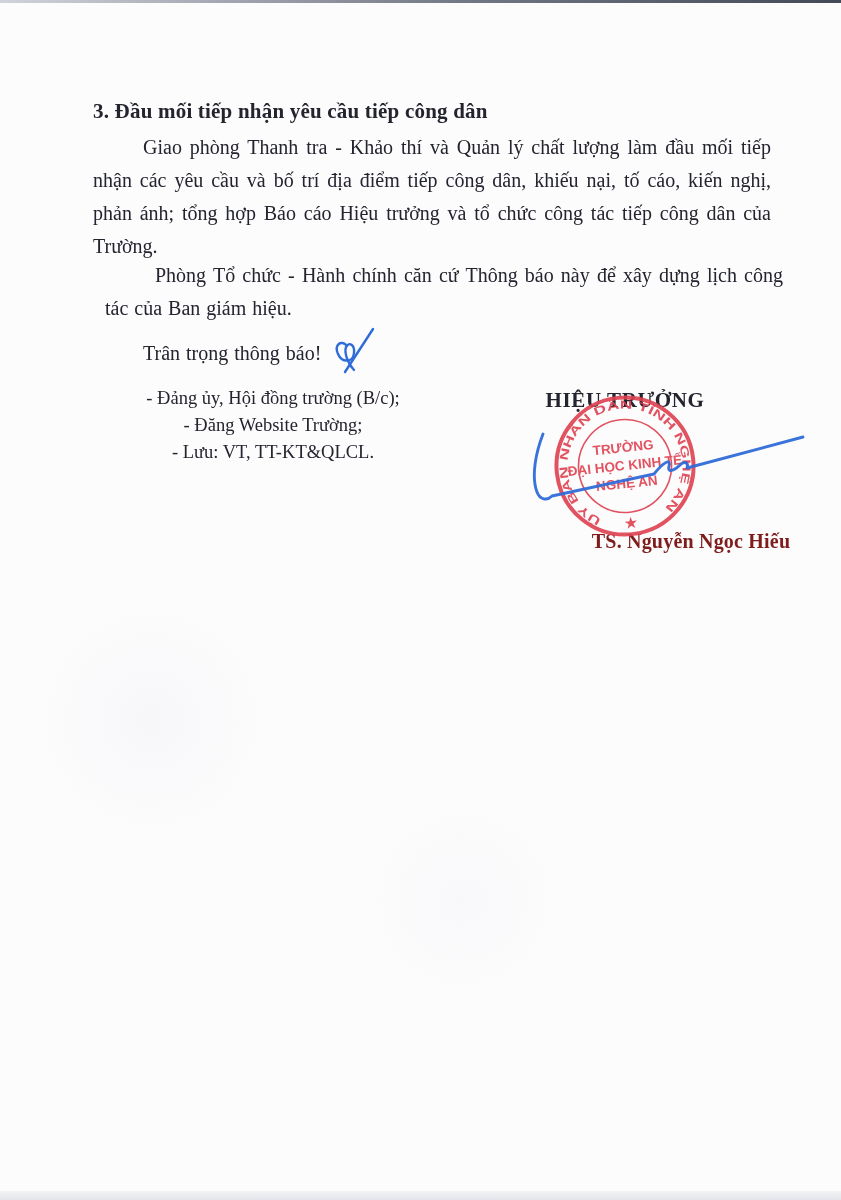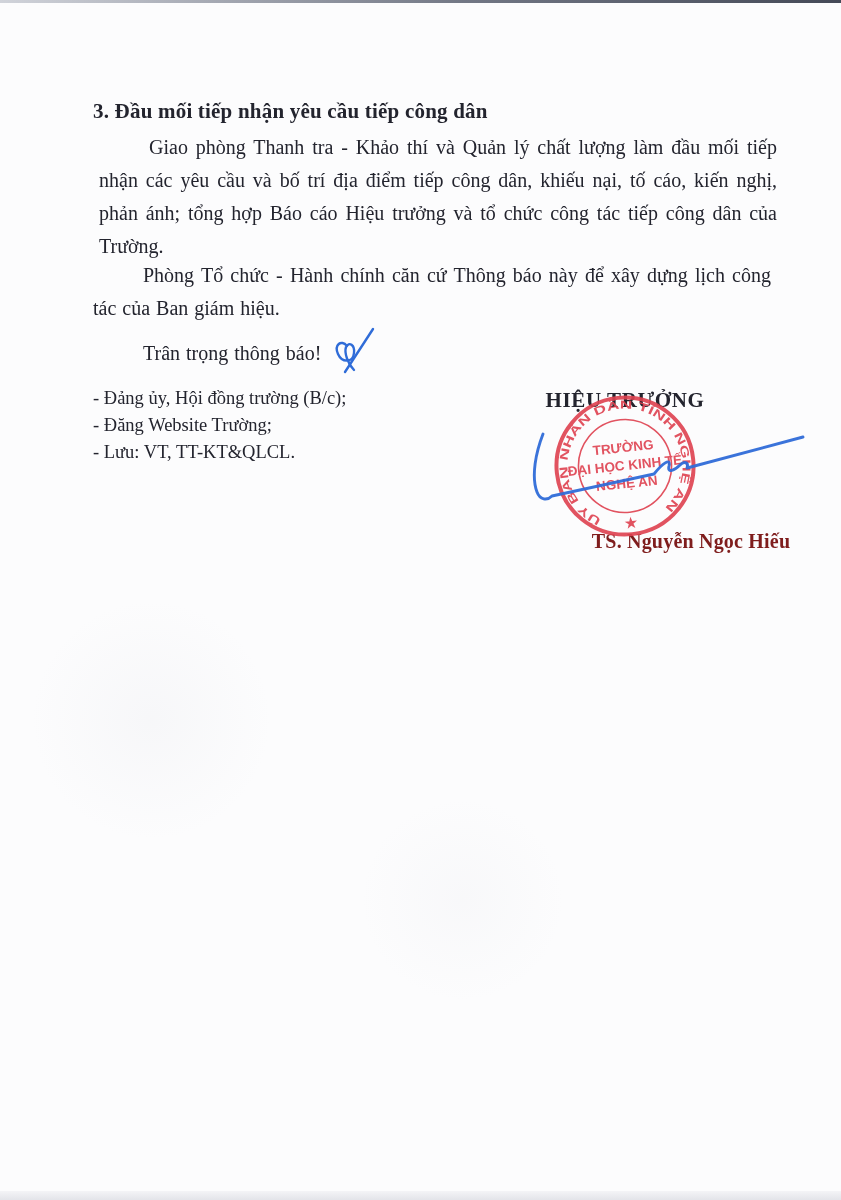--- a/index.html
+++ b/index.html
@@ -24,27 +24,27 @@
   .abs{position:absolute;}
   .heading{
     left:93px;top:99px;width:680px;
     font-size:21px;font-weight:bold;letter-spacing:.2px;
   }
   .para{
     left:93px;width:678px;margin:0;
     font-size:20px;line-height:33px;text-align:justify;text-indent:50px;
     word-spacing:1px;
   }
-  #para1{top:131px;margin-left:6px;}
-  #para2{top:259px;}
+  #para1{top:131px;}
+  #para2{top:259px;margin-left:12px;}
   #closing{top:326px;text-align:left;}
   #closing .flourish{vertical-align:-14px;margin-left:10px;}
   .recipients{left:93px;top:385px;width:360px;}
   .recipients .label{font-size:19px;font-weight:bold;margin:0 0 5px 0;}
-  .recipients .item{font-size:18.5px;line-height:27px;margin:0;}
+  .recipients .item{font-size:18.5px;line-height:27px;margin:0;text-align:center;}
   .sig-title{
     left:515px;top:388px;width:220px;text-align:center;
     font-size:21px;font-weight:bold;letter-spacing:.6px;z-index:2;
   }
   .stamp{
     left:550px;top:391px;width:150px;height:150px;z-index:3;
     transform:rotate(-6deg);opacity:.9;
   }
   .signature{left:512px;top:424px;z-index:4;}
   .signer-name{

